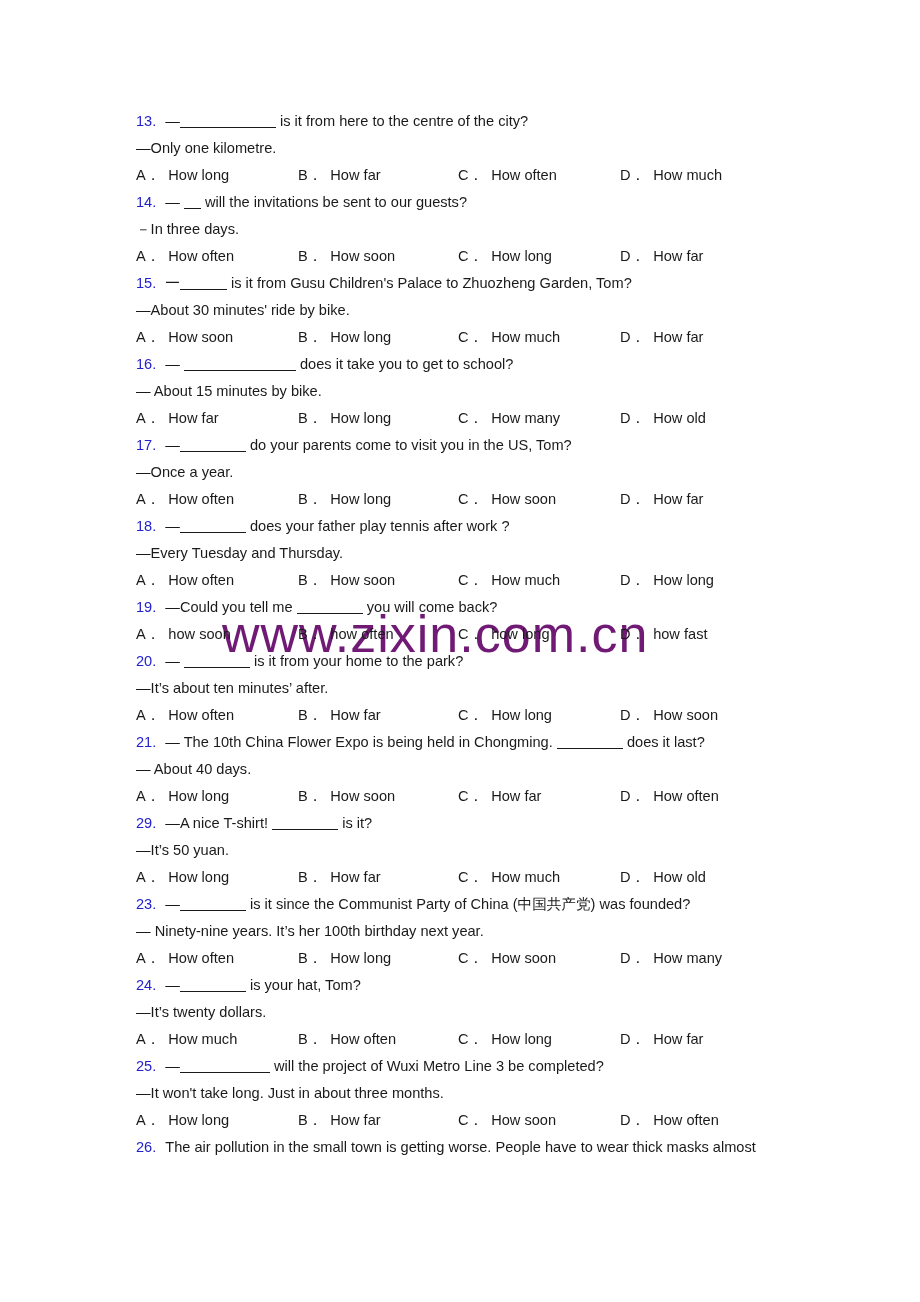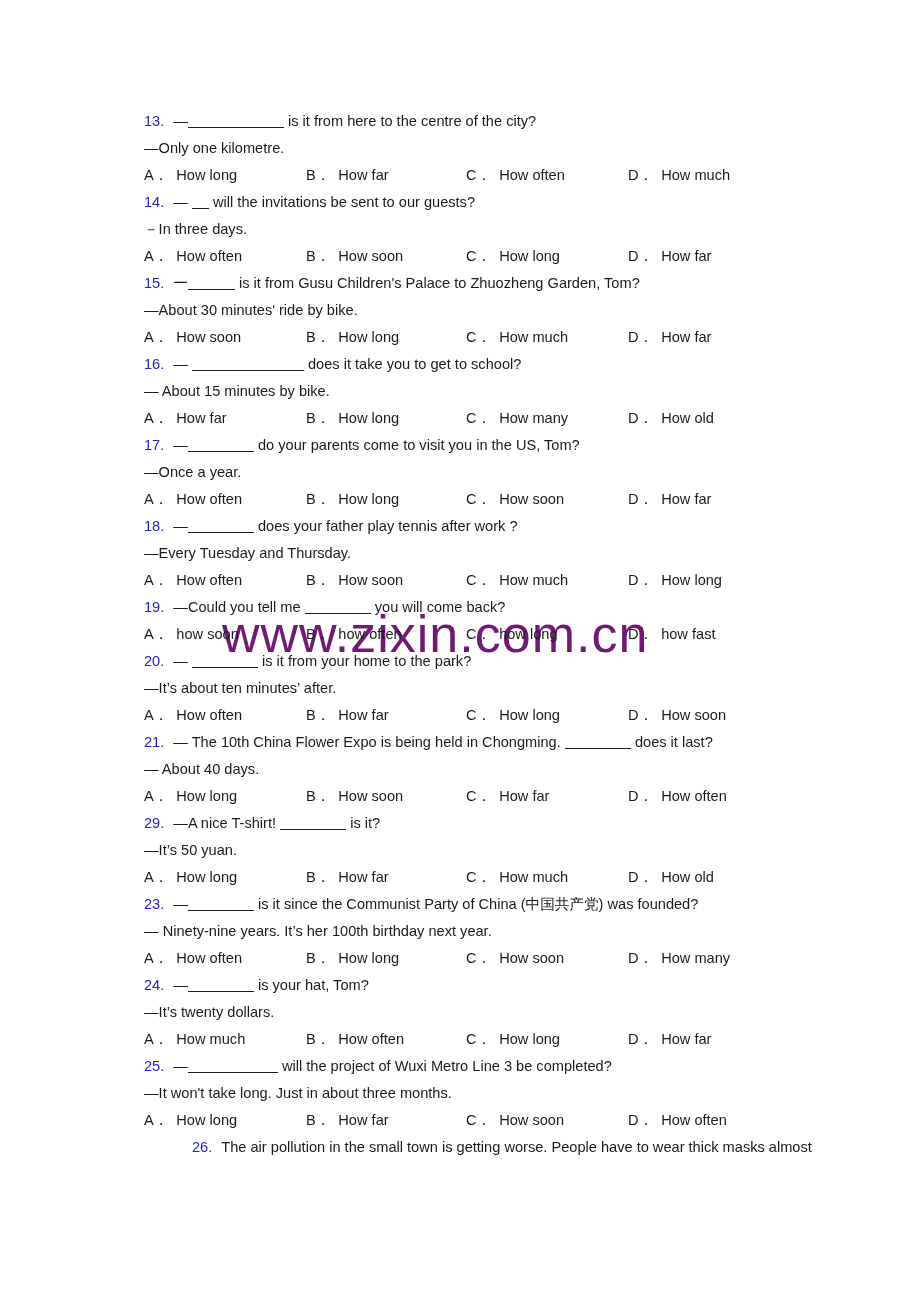--- a/index.html
+++ b/index.html
@@ -28,21 +28,21 @@
     color: #701a75;
     white-space: nowrap;
     user-select: none;
     pointer-events: none;
     z-index: 0;
   }
 
   
   #page {
     position: absolute;
-    left: 8px;
+    left: 0;
     top: 0;
     width: 812px;
     height: 1302px;
     z-index: 2;
     text-decoration: underline;
   }
 
   #quiz {
     position: absolute;
     left: 136px;
@@ -102,21 +102,20 @@
   }
   .opt.c0 { left: 0px; }
   .opt.c1 { left: 162px; text-align: center; }
   .opt.c2 { left: 322px; }
   .opt.c3 { left: 484px; }
 
   
   .plain .num {
     color: #2222cc;
     margin-right: 9px;
-    margin-left: 48px;
   }
 </style>
 </head>
 <body>
 
 <div id="watermark">www.zixin.com.cn</div>
 
 <div id="page">
   <div id="quiz">
       <div class="q-block">

